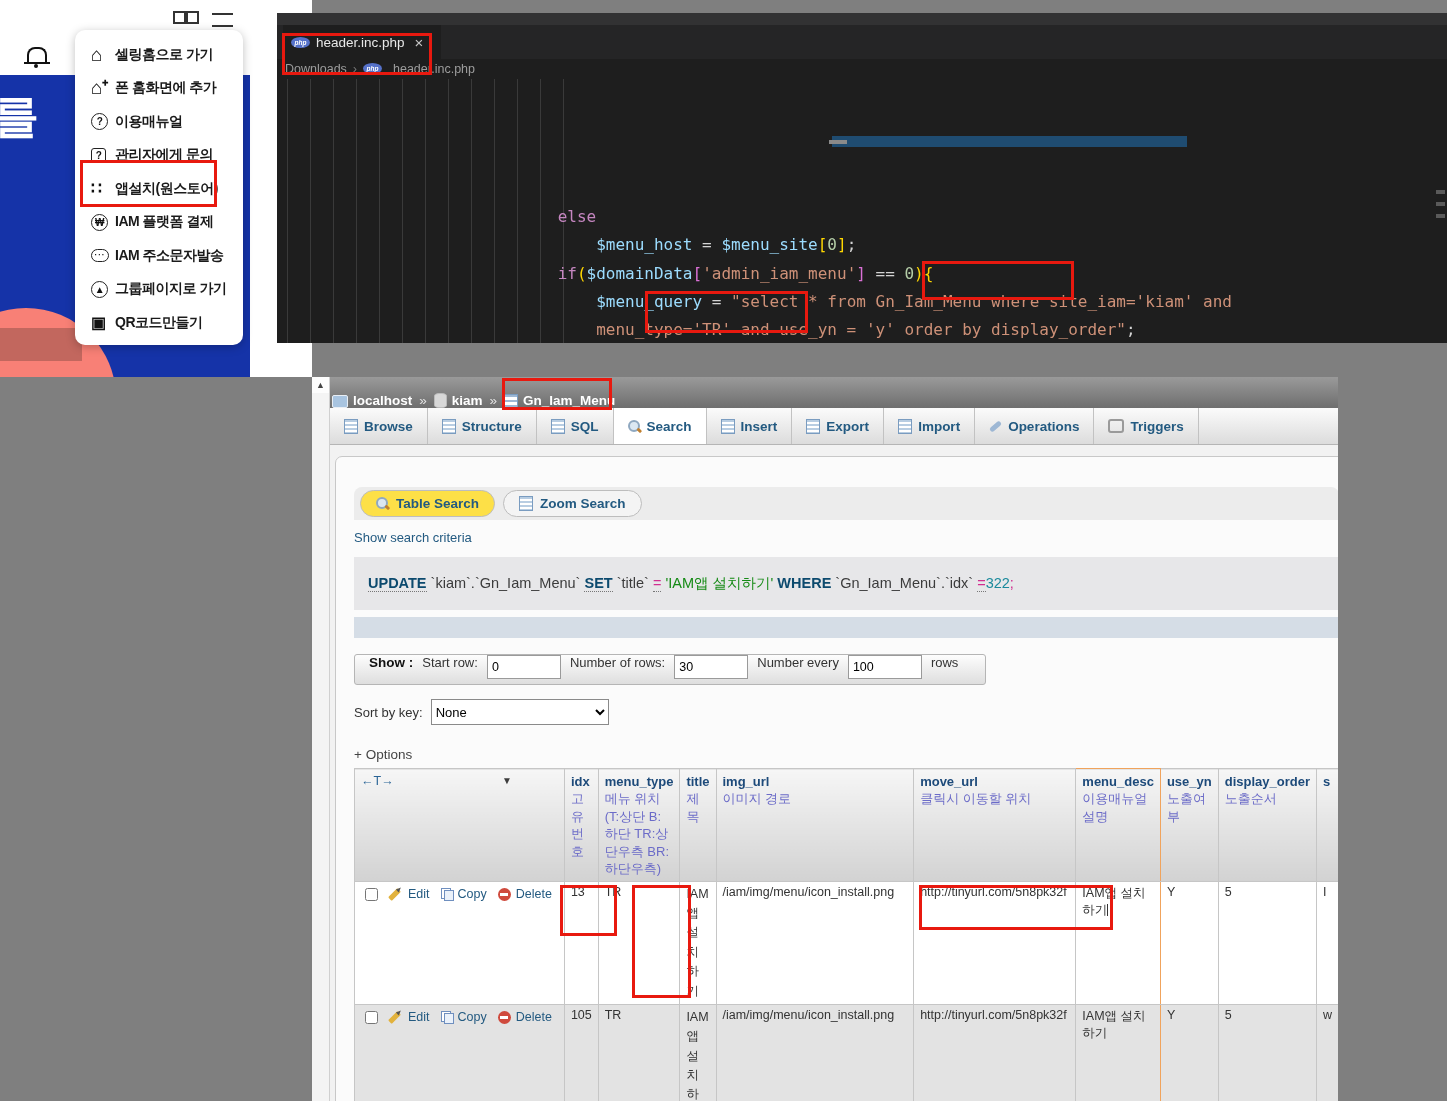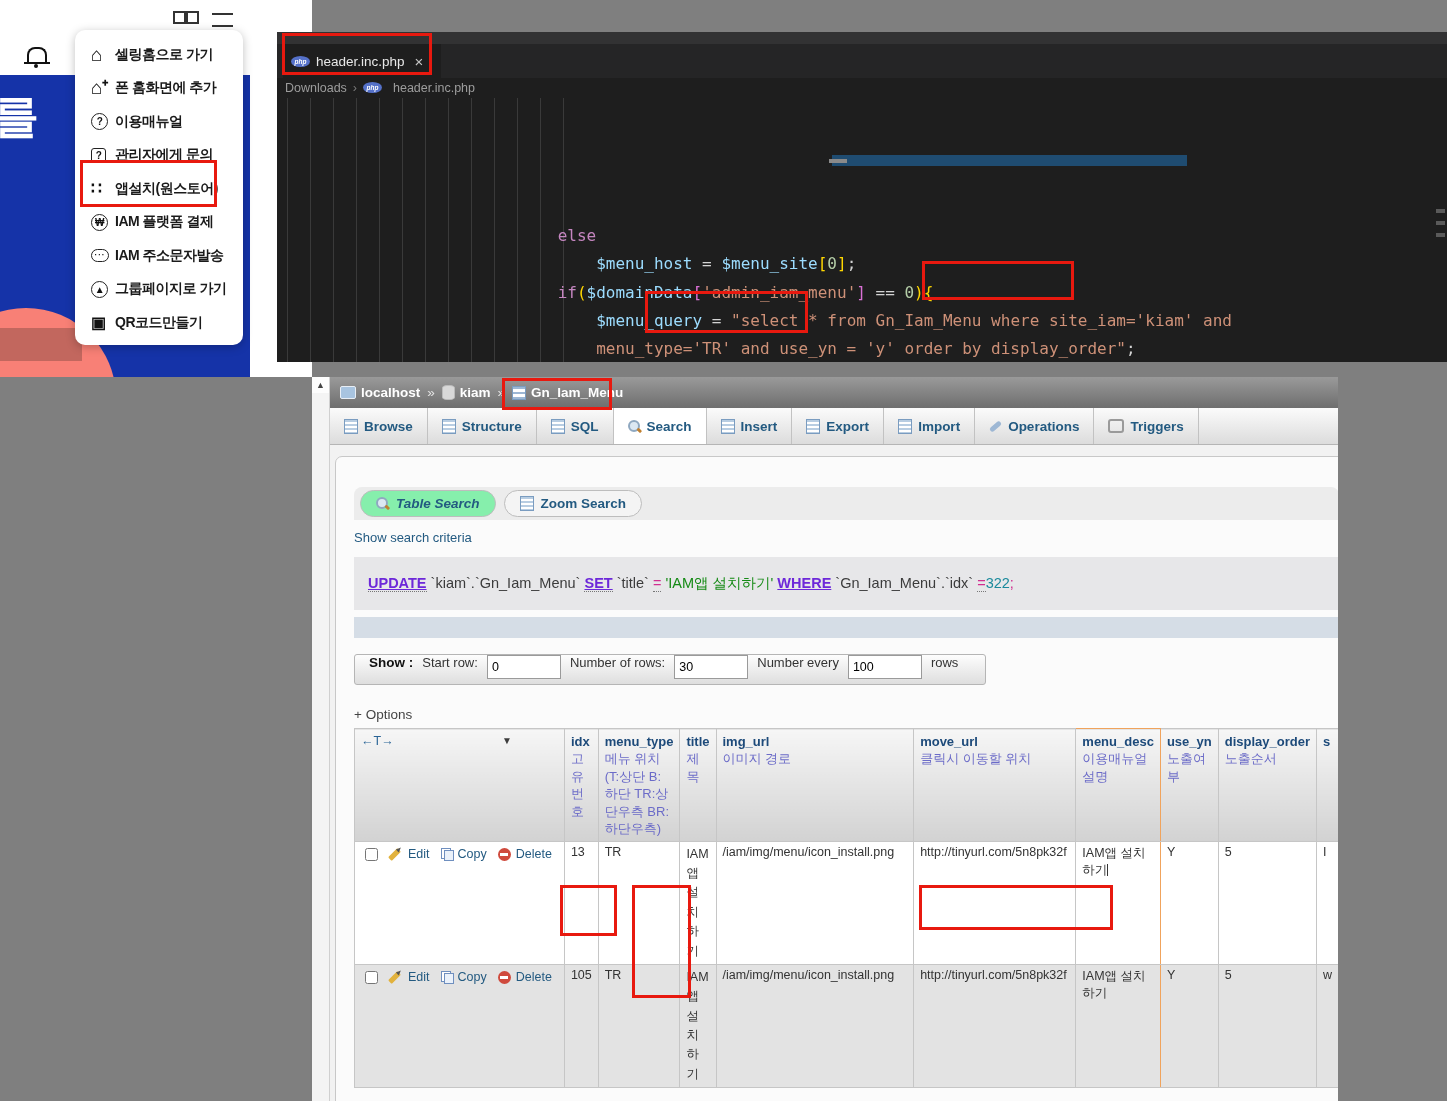--- a/index.html
+++ b/index.html
@@ -22,21 +22,21 @@
   .menu-item{display:flex;align-items:center;height:33.5px;color:#1a1a1a;font-size:14px;font-weight:600;letter-spacing:-0.5px;}
   .menu-item .mi{width:24px;display:inline-flex;justify-content:flex-start;align-items:center;color:#111;}
   .mi span{display:inline-block;}
   .g-home{font-size:19px;line-height:14px;}
   .g-qcirc,.g-money,.g-group{width:15px;height:15px;border:1.6px solid #222;border-radius:50%;font-size:10px;line-height:15px;text-align:center;font-weight:bold;}
   .g-qsq{width:13px;height:13px;border:1.6px solid #222;border-radius:3px;font-size:10px;line-height:13px;text-align:center;font-weight:bold;}
   .g-grid{font-size:17px;font-weight:bold;line-height:14px;}
   .g-chat{width:16px;height:11px;border:1.6px solid #222;border-radius:7px;font-size:8px;line-height:9px;text-align:center;letter-spacing:1px;}
   .g-qr{font-size:16px;line-height:14px;}
   
-  .vsc{position:absolute;left:277px;top:32px;width:1170px;height:330px;background:#1e1e1e;overflow:hidden;
+  .vsc{position:absolute;left:277px;top:13px;width:1170px;height:330px;background:#1e1e1e;overflow:hidden;
        font-family:"DejaVu Sans Mono","Liberation Mono",monospace;}
   .vsc-top{position:absolute;left:0;top:0;width:100%;height:12px;background:#323233;}
   .vsc-tabs{position:absolute;left:0;top:12px;width:100%;height:34px;background:#252526;}
   .vsc-tab{position:absolute;left:6px;top:0;height:34px;width:158px;background:#1e1e1e;display:flex;align-items:center;
            padding:0 8px;box-sizing:border-box;color:#e8e8e8;font-size:13.5px;font-family:"Liberation Sans",sans-serif;}
   .php-ico{display:inline-block;width:19px;height:11px;background:#5571c9;border-radius:50%;color:#fff;
            font-size:6.5px;line-height:11px;text-align:center;font-style:italic;font-weight:bold;margin-right:6px;
            font-family:"Liberation Sans",sans-serif;}
   .vsc-close{margin-left:10px;color:#c8c8c8;font-size:15px;}
   .vsc-bc{position:absolute;left:8px;top:46px;height:19px;display:flex;align-items:center;color:#9d9d9d;
@@ -50,22 +50,22 @@
   .partial-line .dash{position:absolute;left:552px;top:4px;width:18px;height:4px;background:#8a8a8a;}
   .tk-kw{color:#C586C0}.tk-var{color:#9CDCFE}.tk-str{color:#CE9178}.tk-pun{color:#D4D4D4}
   .tk-num{color:#B5CEA8}.tk-br1{color:#FFD700}.tk-br2{color:#DA70D6}
   .mini{position:absolute;right:2px;width:9px;height:4px;background:#5a5a5a;}
   
   .pma{position:absolute;left:312px;top:377px;width:1026px;height:724px;background:#f6f6f6;overflow:hidden;
        font-size:13px;color:#333;}
   .pma-scroll{position:absolute;left:0;top:0;width:17px;height:724px;background:#f4f4f4;border-right:1px solid #d0d0d0;}
   .pma-scroll .up{width:17px;height:16px;background:#fdfdfd;color:#444;font-size:9px;text-align:center;line-height:16px;}
   .pma-main{position:absolute;left:18px;top:0;width:1008px;height:724px;}
-  .pma-bc{height:31px;background:linear-gradient(#9a9a9a,#6e6e6e);color:#fff;display:flex;align-items:center;
-          padding-left:10px;font-size:13.5px;font-weight:bold;}
+  .pma-bc{height:31px;background:linear-gradient(#9a9a9a,#6e6e6e);color:#fff;display:flex;align-items:flex-end;
+          padding-left:2px;font-size:13.5px;font-weight:bold;}
   .pma-bc .sep{margin:0 7px;font-weight:normal;color:#e3e3e3;}
   .bi{display:inline-block;margin-right:5px;}
   .bi-server{width:14px;height:11px;background:#a8c4e0;border:1px solid #e8eef5;border-radius:2px;}
   .bi-db{width:11px;height:13px;background:#d8d8d8;border-radius:5px/3px;border:1px solid #bbb;}
   .bi-table{width:12px;height:12px;background:#fff;border:1px solid #7a9cc0;
             background-image:linear-gradient(#9db7d4 2px,transparent 2px);background-size:100% 5px;}
   .pma-tabs{height:36px;background:linear-gradient(#fbfbfb,#dcdcdc);border-bottom:1px solid #b5b5b5;display:flex;}
   .pma-tab{display:flex;align-items:center;padding:0 14px;border-right:1px solid #c2c2c2;color:#235a81;
            font-weight:bold;font-size:13.5px;gap:6px;}
   .pma-tab.active{background:#fff;}
@@ -76,29 +76,29 @@
   .i-lens::after{content:"";position:absolute;left:9px;top:9px;width:5px;height:2.5px;background:#c08030;transform:rotate(45deg);border-radius:1px;}
   .t-wrench{display:inline-block;width:13px;height:5px;background:#9db7d4;border-radius:3px;transform:rotate(-40deg);}
   .t-trig{display:inline-block;width:12px;height:10px;border:2px solid #9a9a9a;border-radius:3px;}
   .pma-body{position:relative;height:657px;background:#f2f2f2;}
   .panel{position:absolute;left:5px;top:11px;right:-2px;bottom:-2px;background:#fbfbfb;border:1px solid #c8c8c8;
          border-radius:7px 0 0 0;padding:0 0 0 18px;box-sizing:border-box;}
   .pillbar{margin-top:30px;height:33px;background:#ececec;border-radius:8px 8px 0 0;display:flex;align-items:center;
            padding-left:6px;gap:8px;}
   .pill{display:flex;align-items:center;gap:7px;padding:5px 15px;border:1px solid #bdbdbd;border-radius:16px;
         color:#235a81;font-weight:bold;font-size:13.5px;background:#f4f4f4;}
-  .pill.active{background:#86efac;font-style:italic;}
+  .pill.active{background:#fde047;}
   .criteria{margin-top:10px;color:#235a81;font-size:13px;}
   .success{margin-top:8px;margin-right:0;height:38px;background:#e6f1b2;border-radius:4px;display:flex;
            align-items:center;padding-left:12px;gap:8px;font-size:13px;color:#333;}
   .chk{position:relative;display:inline-block;width:14px;height:12px;}
   .chk::before{content:"";position:absolute;left:1px;top:2px;width:11px;height:5px;border-left:3px solid #5ba53a;
                border-bottom:3px solid #5ba53a;transform:rotate(-48deg);}
   .sqlbox{margin-top:12px;background:#e7e7e9;padding:17px 0 17px 14px;font-size:14.5px;font-family:"Liberation Sans",sans-serif;}
-  .sq-kw{color:#6d28d9;font-weight:bold;text-decoration:underline;}
+  .sq-kw{color:#0c4a6e;font-weight:bold;}
   .sq-u{border-bottom:1px dotted #777;}
   .sq-id{color:#3c3c3c;}
   .sq-op{color:#d03090;}
   .sq-str{color:#158a15;}
   .sq-num{color:#1b8a9c;}
   .divband{margin-top:7px;height:21px;background:#d5dde6;margin-right:0;}
   .showbar{margin-top:16px;width:632px;height:31px;border:1px solid #b5b5b5;border-radius:3px;
            background:linear-gradient(#fdfdfd,#dedede);display:flex;align-items:flex-start;padding-left:14px;gap:9px;
            font-size:13px;color:#333;box-sizing:border-box;}
   .showbar b{font-size:13.5px;color:#111;}
@@ -305,20 +305,26 @@
           <div class="divband"></div>
           <div class="showbar">
             <b>Show :</b>
             <span>Start row:</span>
             <input value="0" style="">
             <span>Number of rows:</span>
             <input value="30" style="">
             <span>Number every</span>
             <input value="100" style="">
             <span>rows</span>
+          </div>
+          <div class="sortrow">
+            <span>Sort by key:</span>
+            <select>
+              <option>None</option>
+            </select>
           </div>
           <div class="optlink">+ Options</div>
           <table class="grid">
             <colgroup>
               <col style="width:192px">
                 <col style="width:30px">
                 <col style="width:72px">
                 <col style="width:33px">
               <col style="width:247px">
                 <col style="width:172px">

